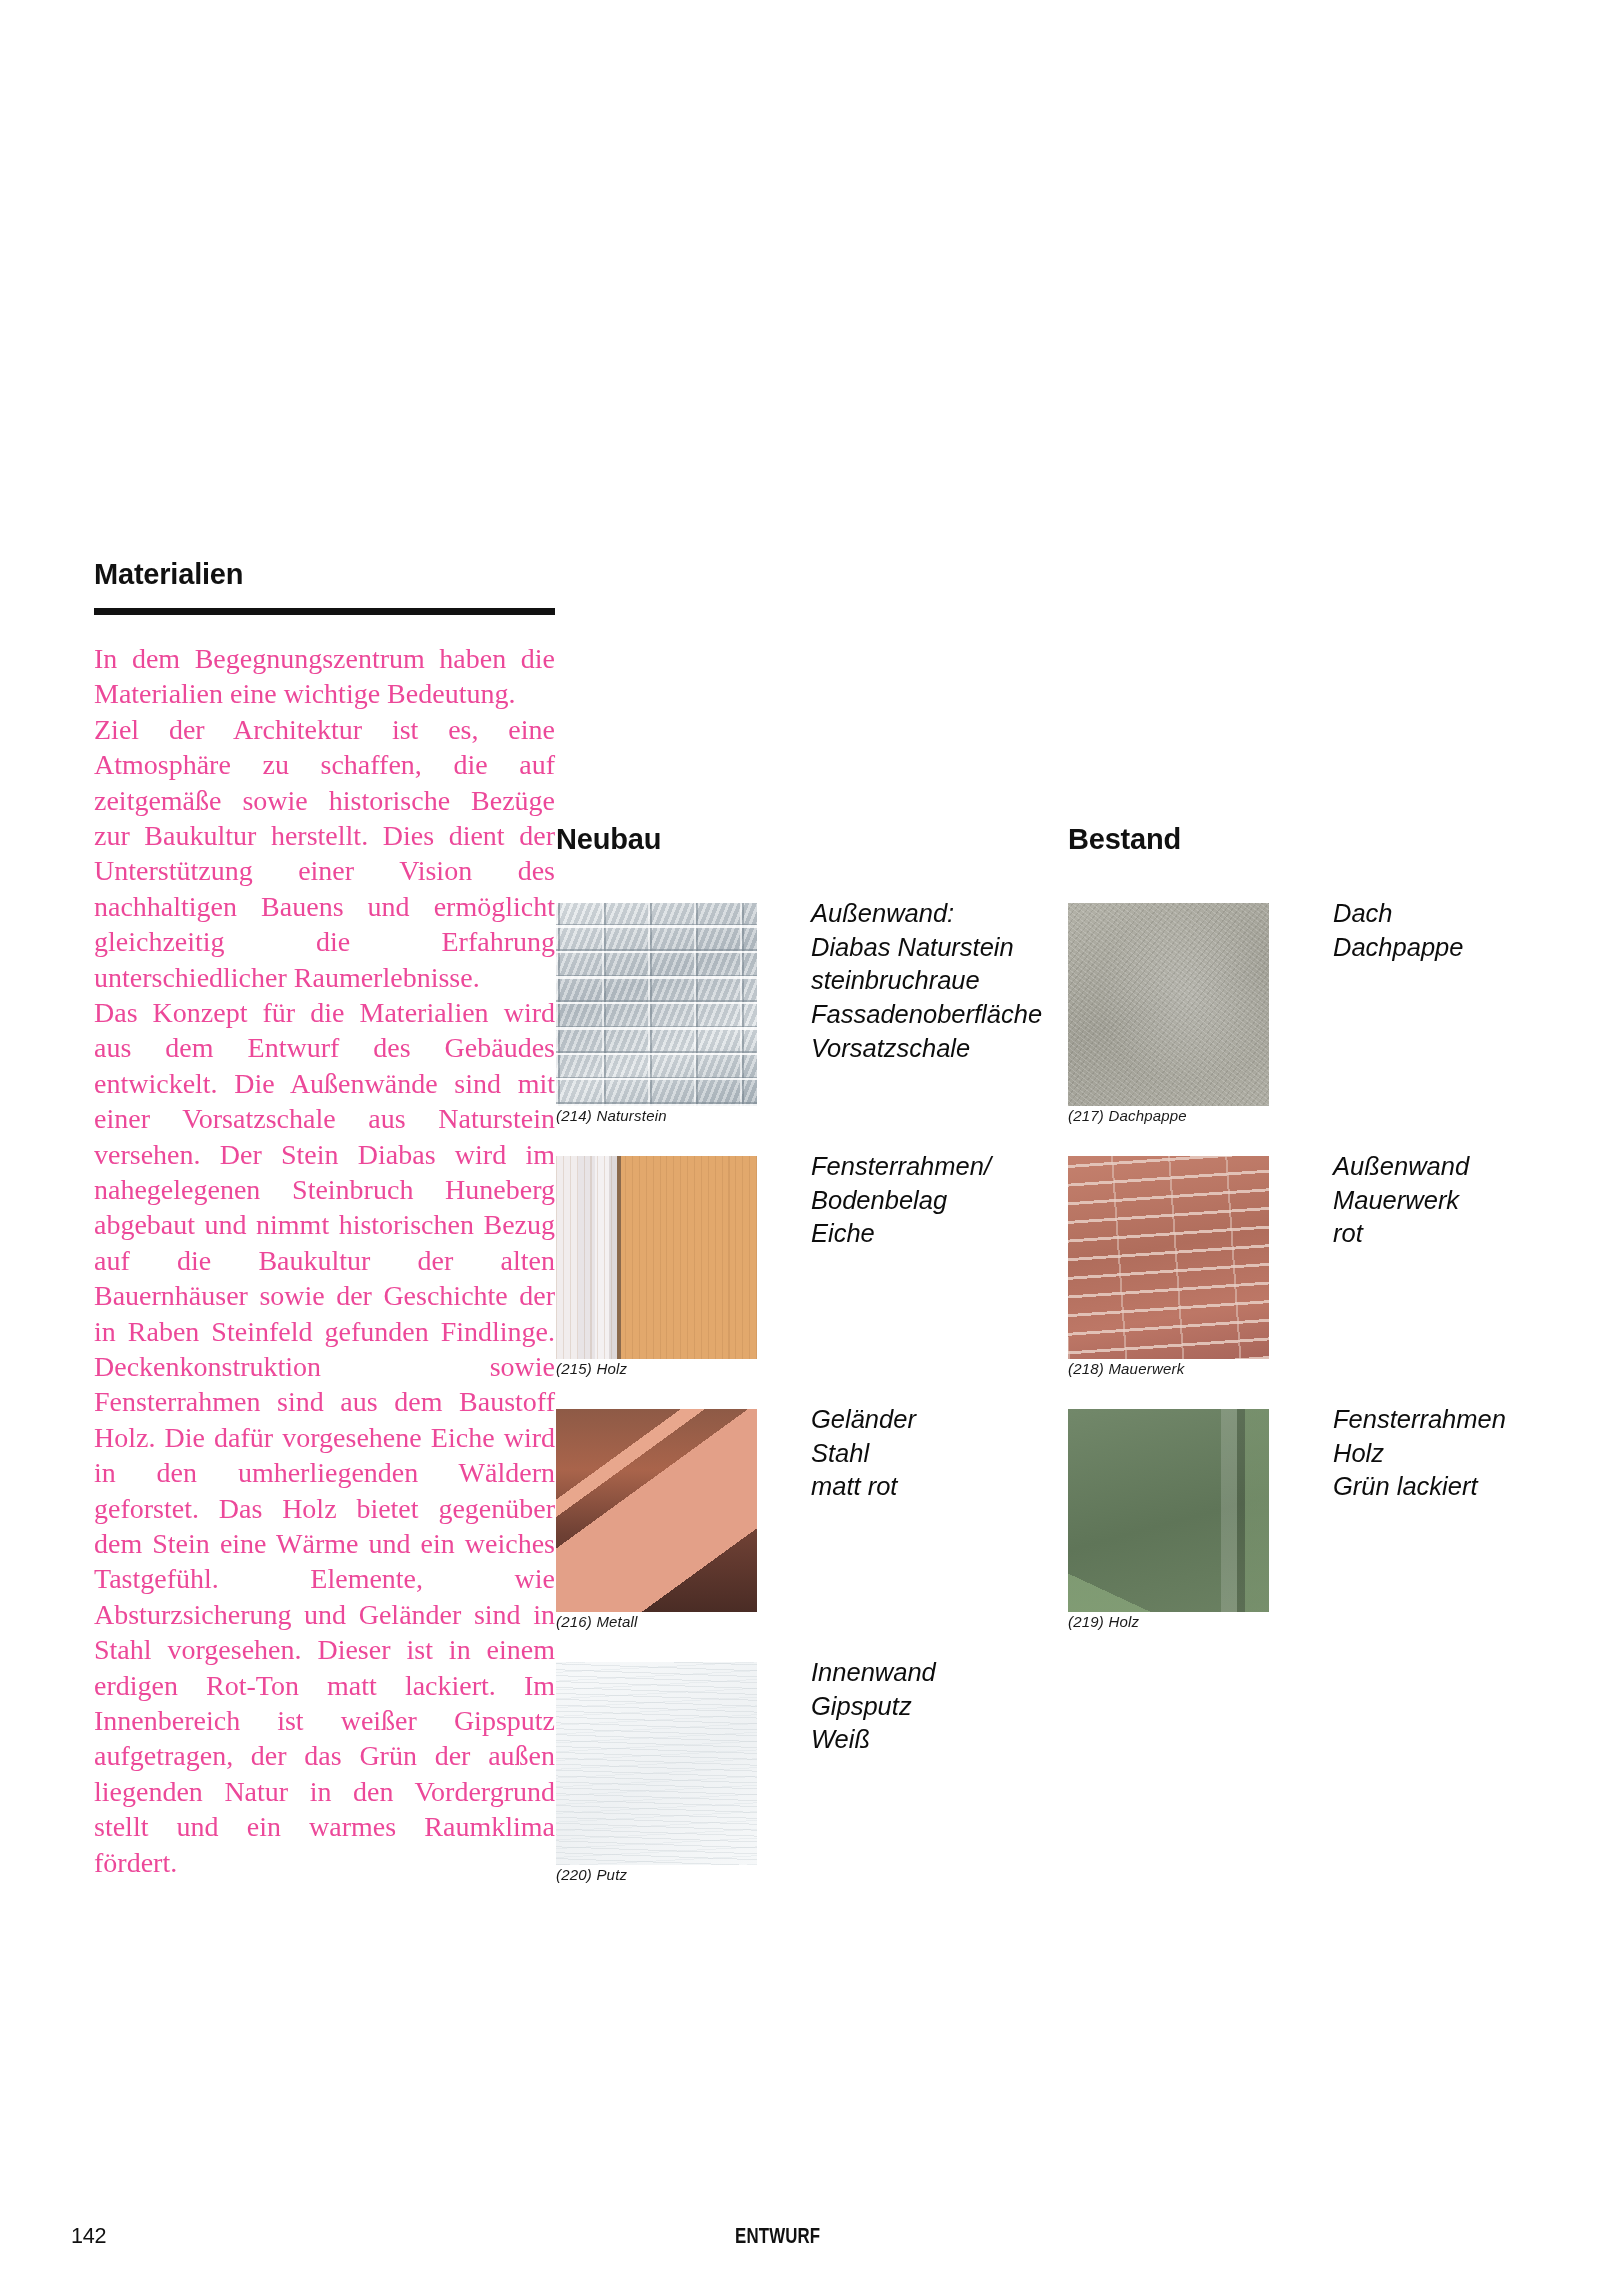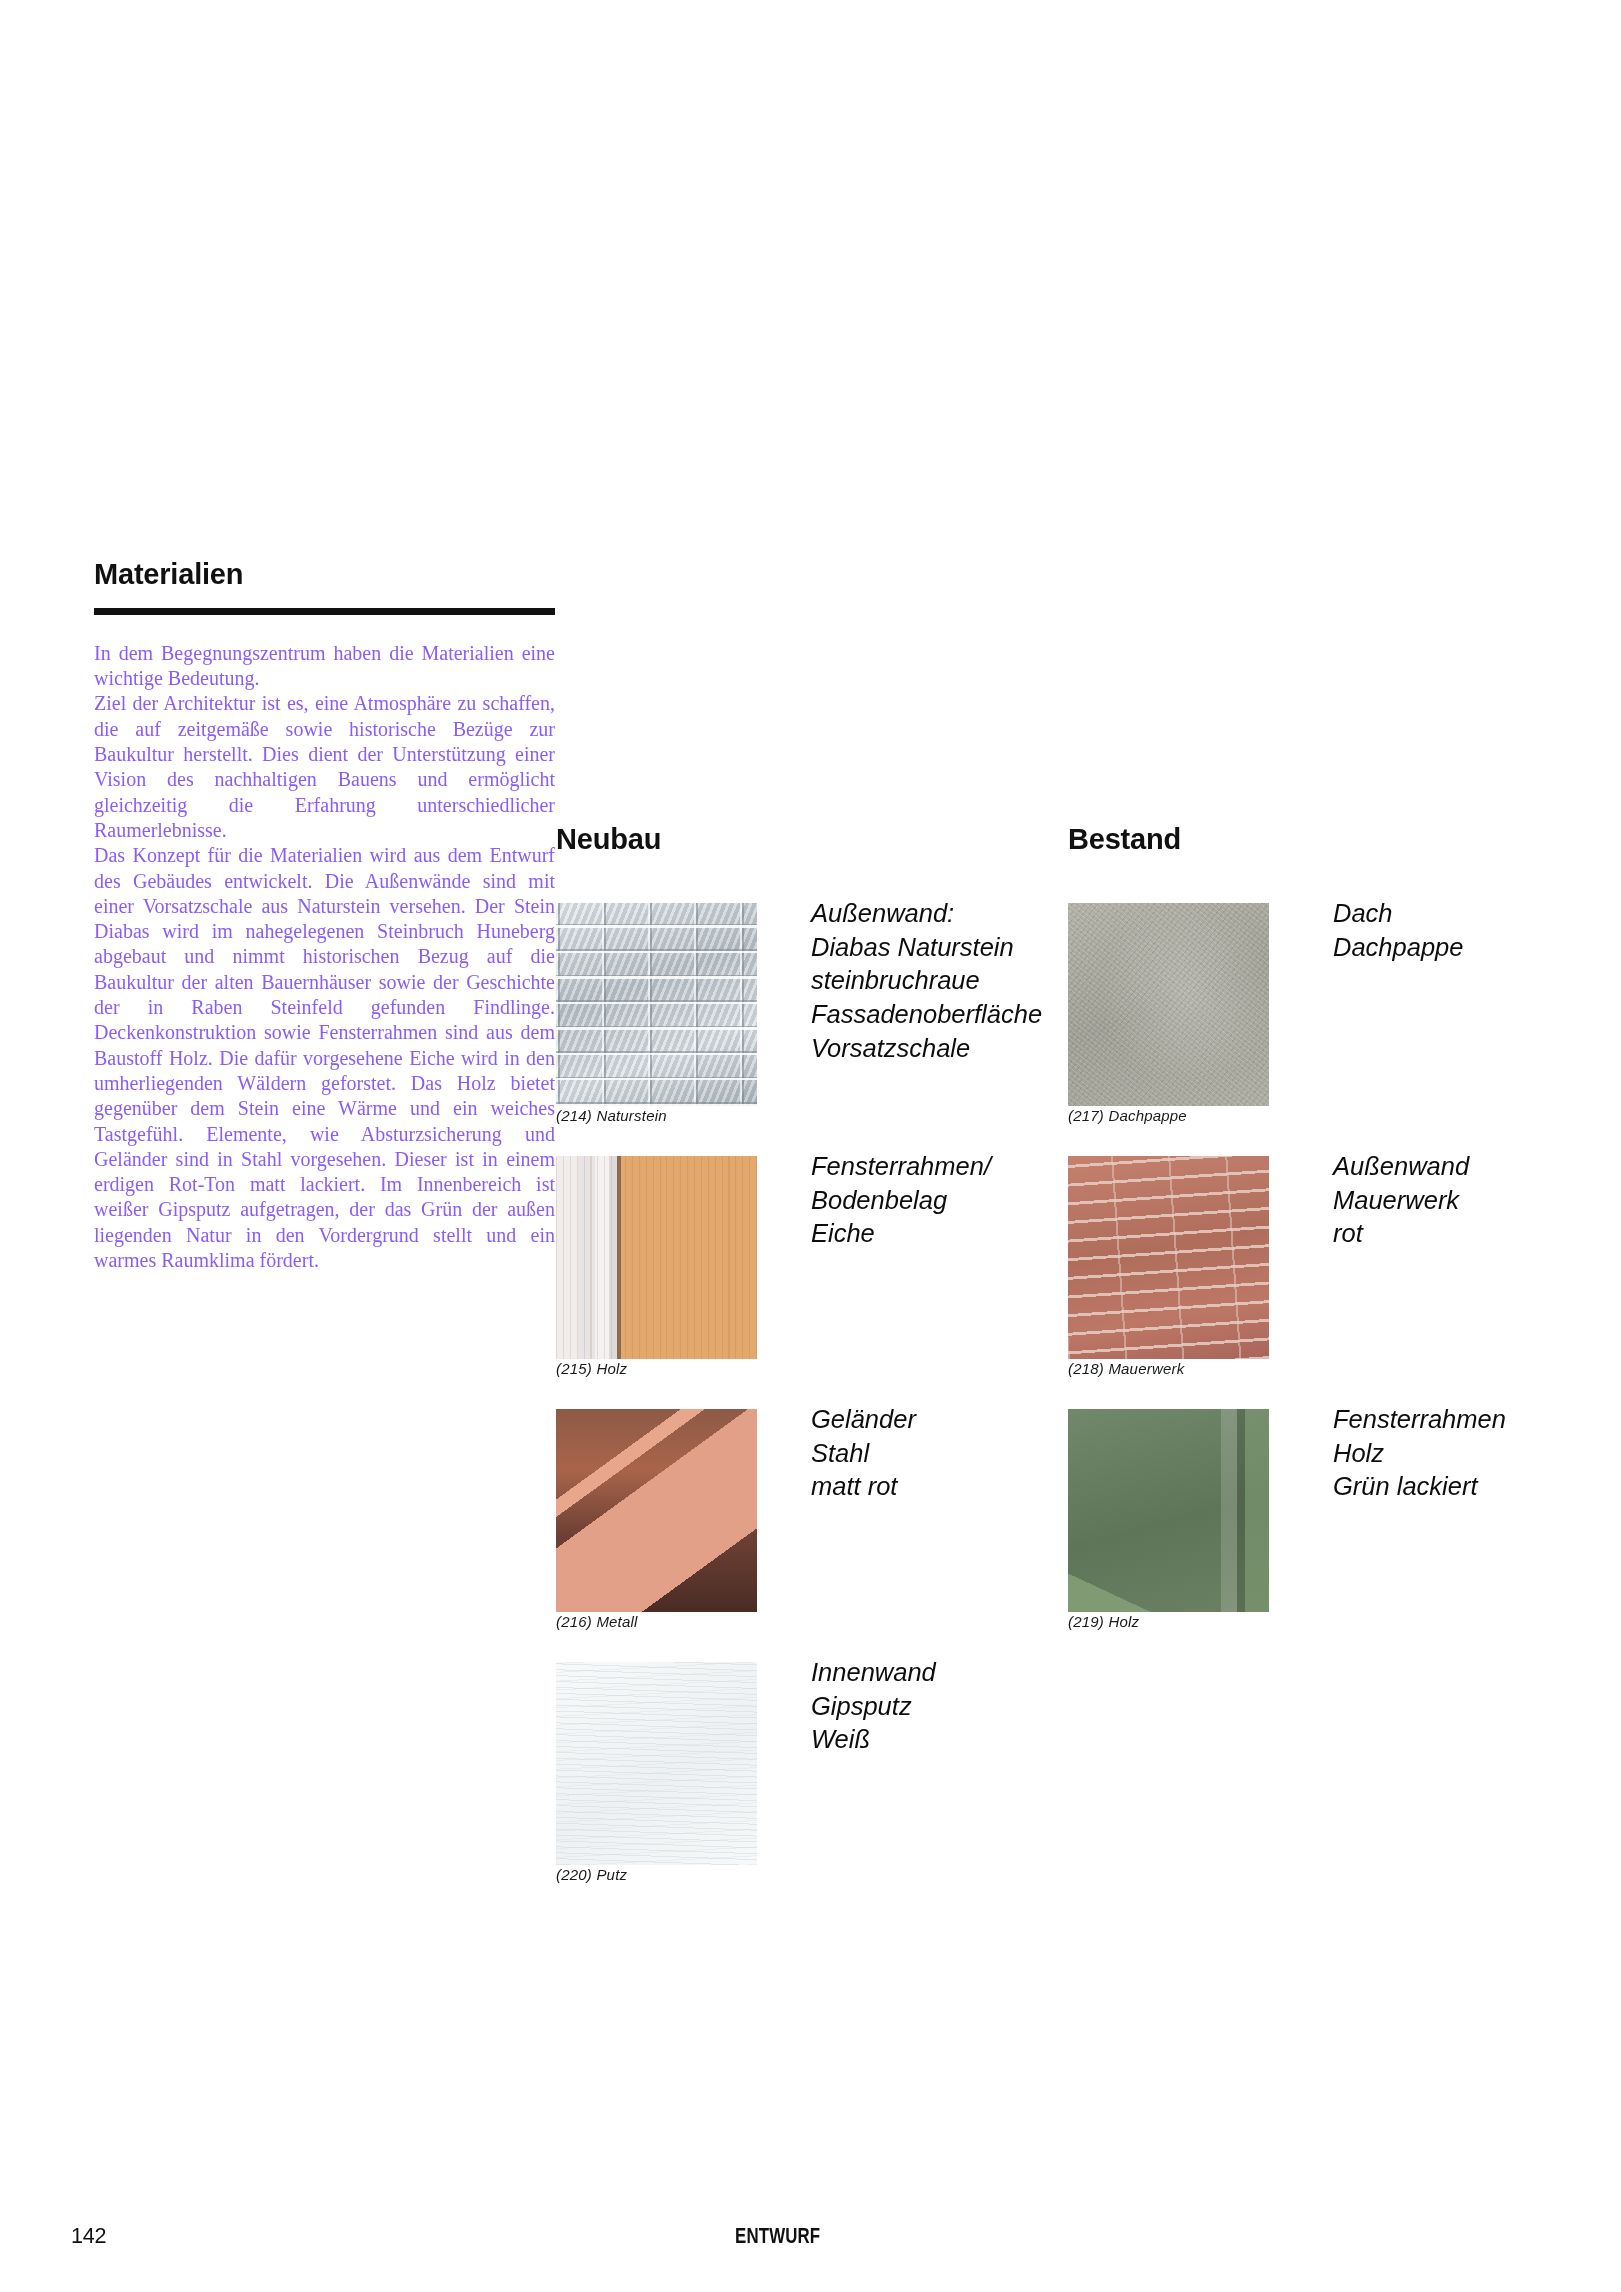--- a/index.html
+++ b/index.html
@@ -42,26 +42,26 @@
 
   .title-rule {
     height: 6.9px;
     background: #111111;
     margin-top: 17.6px;
     width: 461px;
   }
 
   .body-copy {
     margin-top: 25.5px;
-    font-size: 20px;
+    font-size: 28px;
     line-height: 1.265;
     text-align: justify;
     text-justify: inter-word;
     hyphens: none;
-    color: #8b5cf6;
+    color: #ec4899;
     font-family: "Liberation Serif", "DejaVu Serif", serif;
   }
   .body-copy p {
     margin: 0;
   }
 
   
   .mat-col {
     position: absolute;
     top: 823px;

